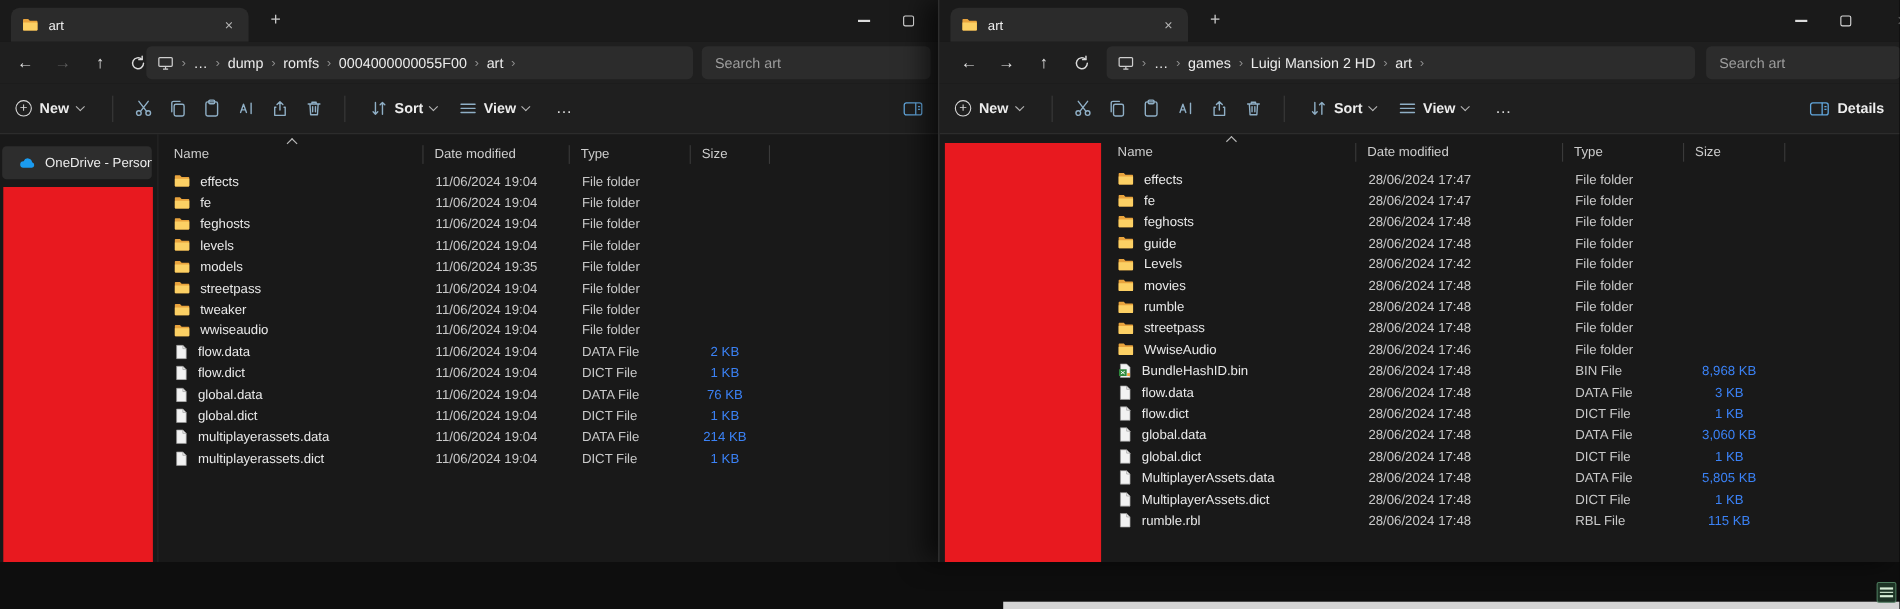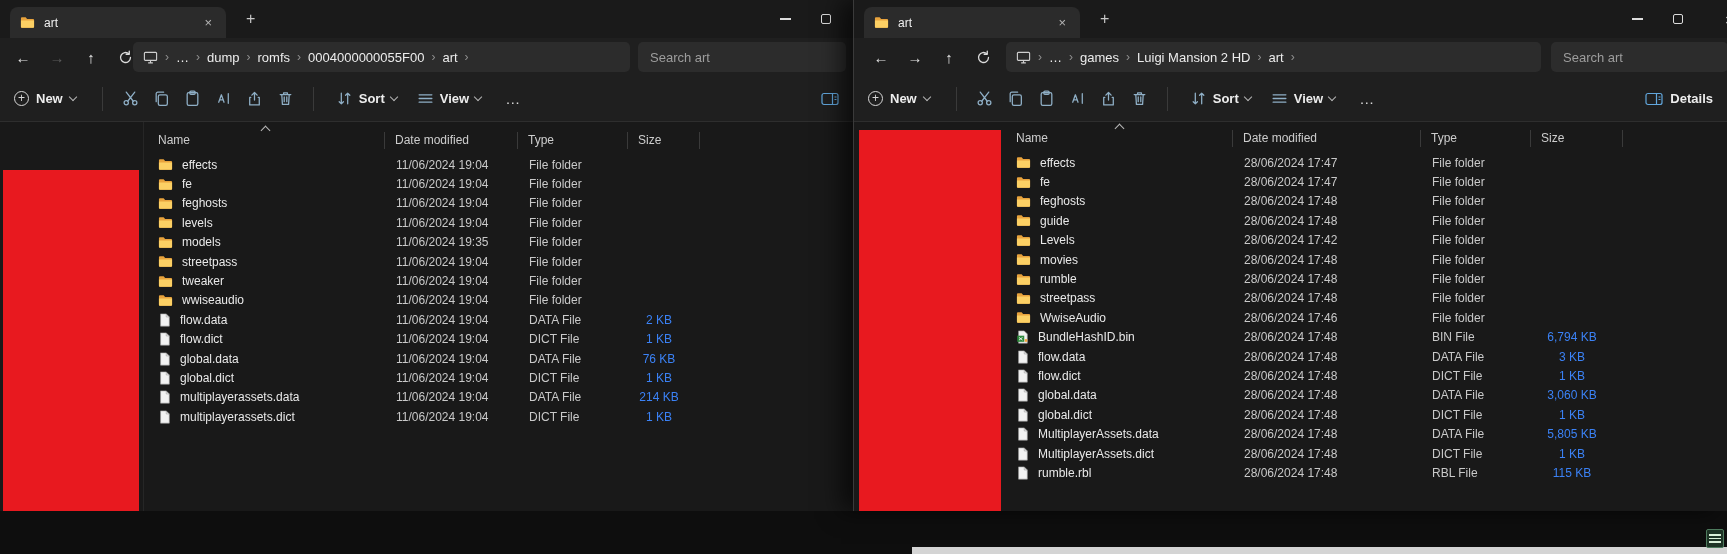--- a/index.html
+++ b/index.html
@@ -185,20 +185,28 @@
       <div class="detailsgrp">
         <svg class="pane-ic" viewBox="0 0 18 16">
             <rect x="1" y="2.5" width="16" height="11" rx="2"></rect>
             <path d="M11.5 2.5v11M13.5 6h2M13.5 8.5h2"></path>
           </svg>
       </div>
     </div>
 
     <div class="sb-divider"></div>
 
+    <div class="onedrive">
+      <span class="ficon">
+          <svg width="16" height="12" viewBox="0 0 16 12">
+            <path d="M4.2 10.5a3 3 0 0 1 .3-6A4 4 0 0 1 12.2 5.6 2.5 2.5 0 0 1 12 10.5z" fill="#1a9bf0"></path>
+          </svg>
+        </span>
+      <span>OneDrive - Person</span>
+    </div>
     <div class="redact redact-l"></div>
 
     <span class="sortcaret" style="left:262px;top:127px"></span>
     <div class="colhdr lw" style="left:148px;top:128px">
       <span class="hc" style="width:237px">Name</span>
       <span class="hc" style="width:133px">Date modified</span>
       <span class="hc" style="width:110px">Type</span>
       <span class="hc" style="width:72px">Size</span>
     </div>
     <div class="rows lw" id="rows-left" style="left:148px;top:155px">
@@ -658,21 +666,21 @@
                 <path d="M2.5 1h6.5L12.5 4.5V15h-10z" fill="#f2f2f2" stroke="#9a9a9a" stroke-width="0.7"></path>
                 <rect x="1" y="6.5" width="8" height="7" fill="#2f8a3d"></rect>
                 <path d="M3 8.5l4 3M7 8.5l-4 3" stroke="#fff" stroke-width="1"></path>
                 <rect x="9.5" y="10.5" width="3" height="3" fill="#f2a33c"></rect>
               </svg>
             </span>
             <span>BundleHashID.bin</span>
           </span>
           <span class="c-date">28/06/2024 17:48</span>
           <span class="c-type">BIN File</span>
-          <span class="c-size">6,794 KB</span>
+          <span class="c-size">8,968 KB</span>
         </div>
         <div class="row">
           <span class="c-name">
             <span class="ficon">
               <svg width="13" height="14" viewBox="0 0 14 16">
                 <path d="M2.5 1h6.5L12.5 4.5V15h-10z" fill="#f2f2f2" stroke="#9a9a9a" stroke-width="0.7"></path>
                 <path d="M9 1v3.5h3.5" fill="none" stroke="#9a9a9a" stroke-width="0.7"></path>
               </svg>
             </span>
             <span>flow.data</span>

